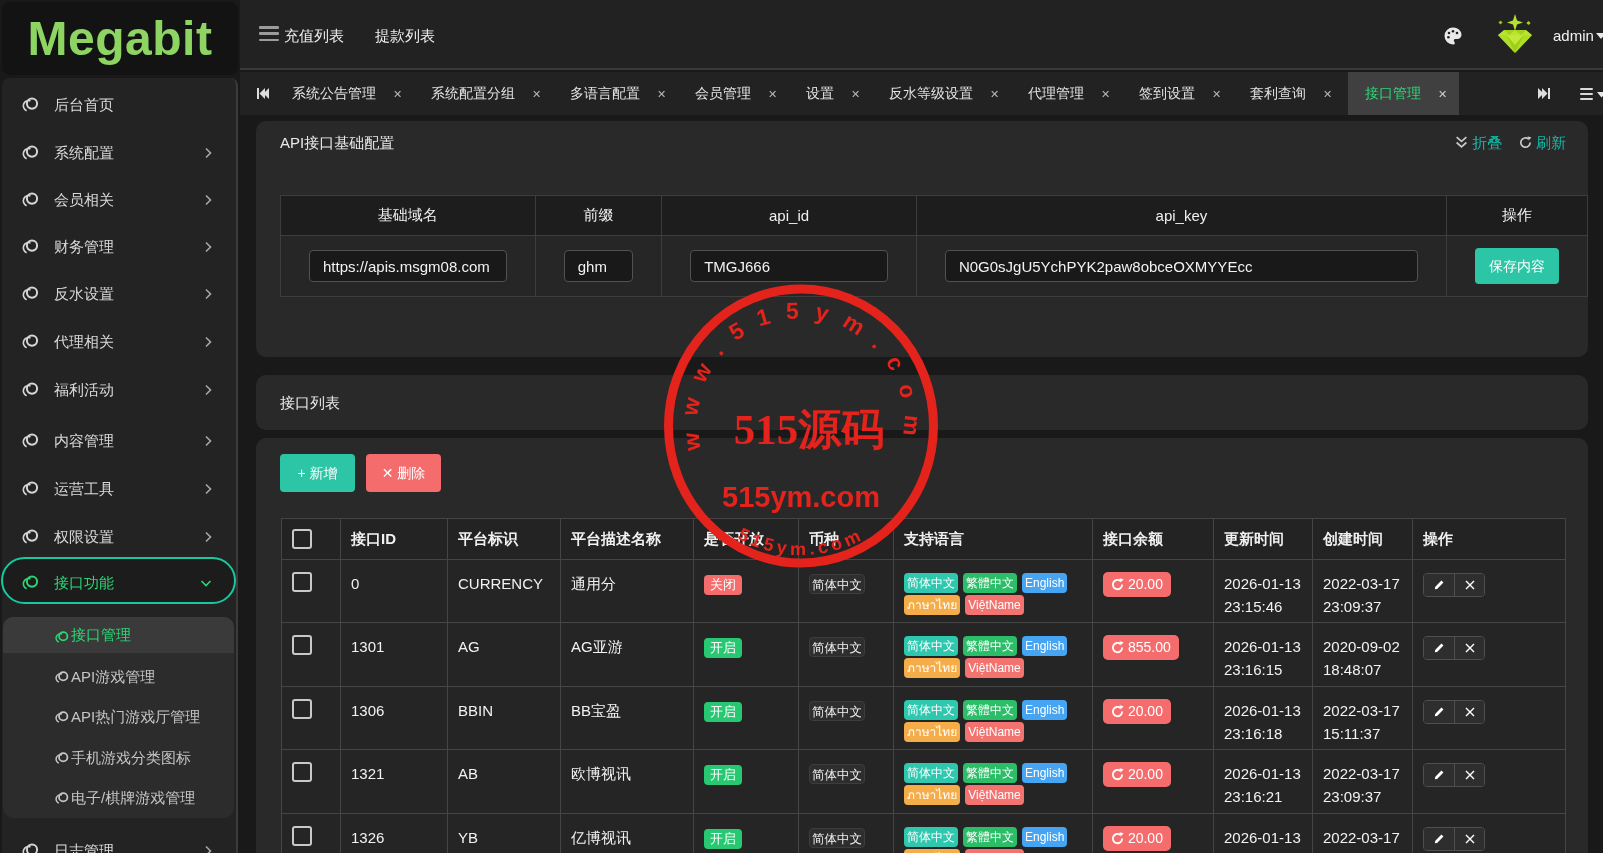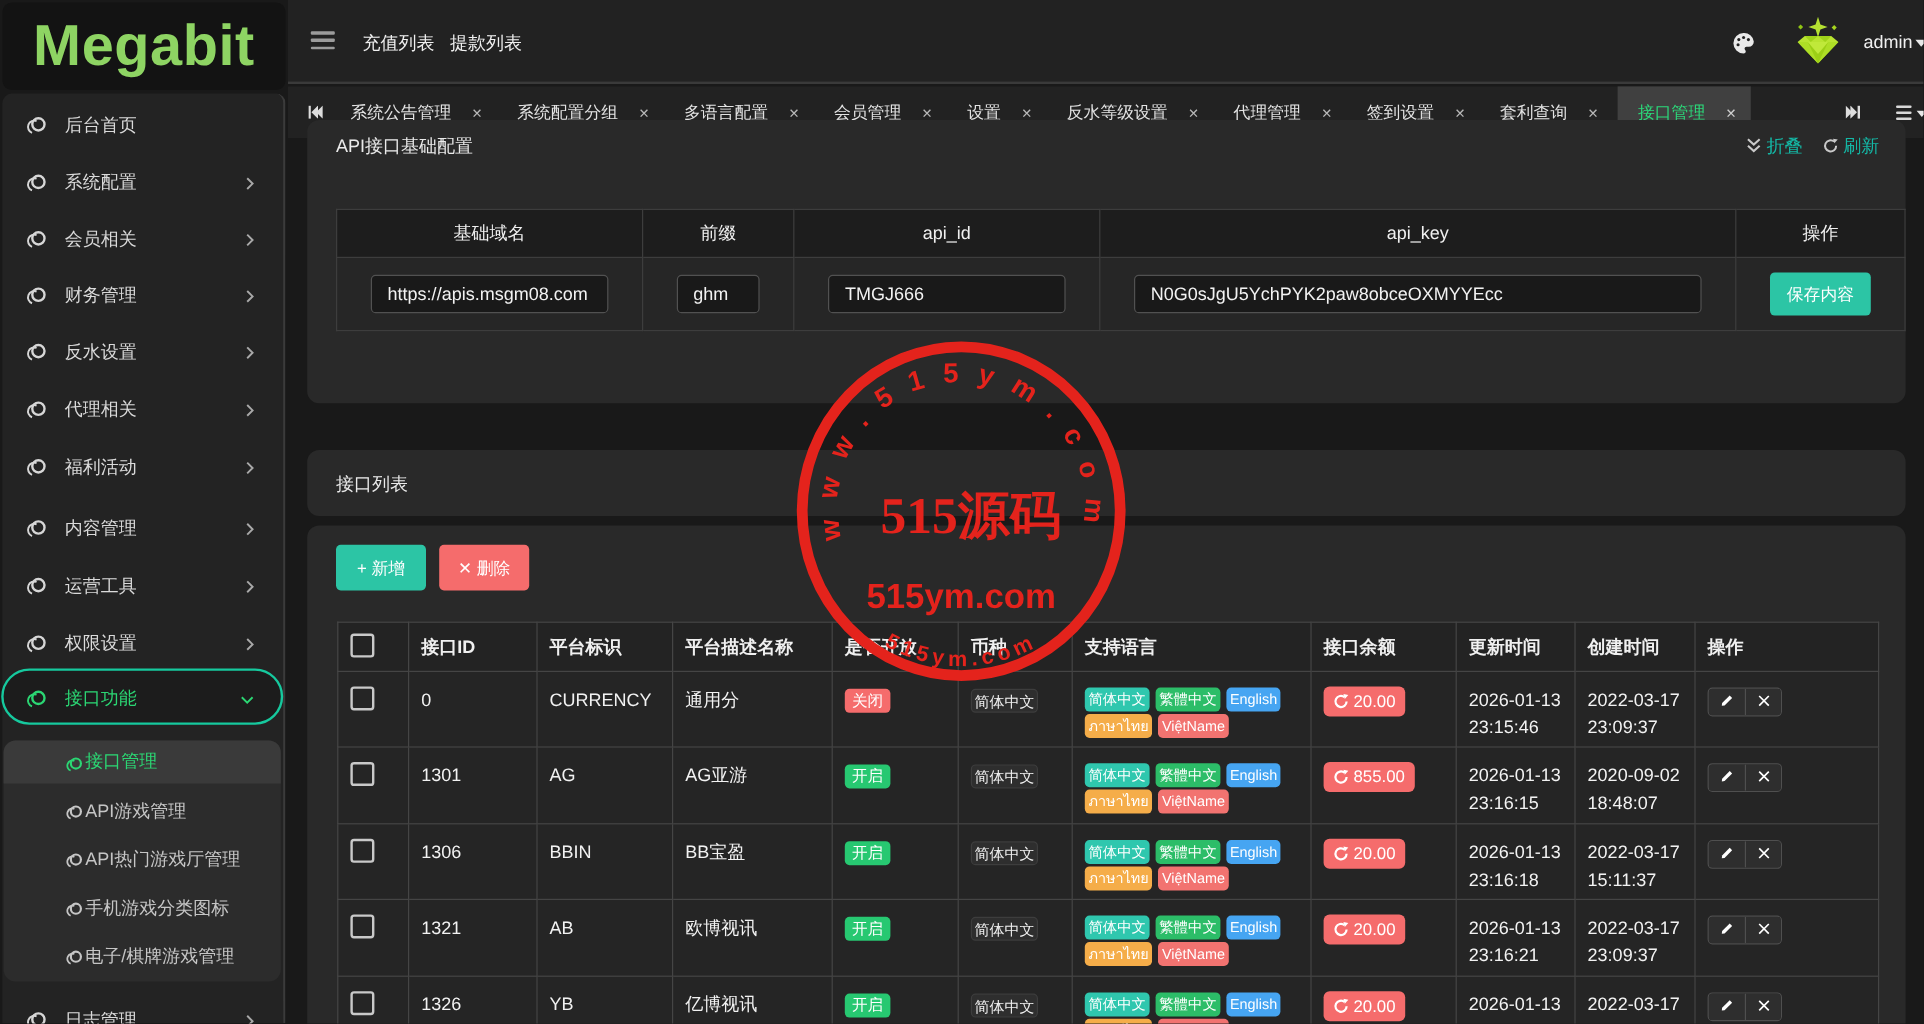--- a/index.html
+++ b/index.html
@@ -9,21 +9,21 @@
 #topbar .link{position:absolute;top:27px;font-size:15px;color:#f0f0f0}
 .burger i{display:block;width:20px;height:2.5px;background:#9c9c9c;margin-bottom:3.8px;border-radius:1px}
 
 #tabbar{left:240px;top:72px;width:1363px;height:43px;background:#222;white-space:nowrap}
 .tab{display:inline-block;height:43px;line-height:43px;padding:0 12px 0 17px;font-size:14px;color:#e3e3e3;vertical-align:top}
 .tab .x{display:inline-block;margin-left:17px;color:#b8b8b8;font-size:11px;width:9px;text-align:center}
 .tab.act{background:#404040;color:#2bd879;margin-left:4px}
 .tab.act .x{color:#cfcfcf}
 
 .card{background:#292929;border-radius:10px}
-#card1{left:256px;top:100px;width:1332px;height:236px}
+#card1{left:256px;top:121px;width:1332px;height:236px}
 #card2h{left:256px;top:375px;width:1332px;height:55px}
 #card2b{left:256px;top:438px;width:1332px;height:460px}
 .ctitle{position:absolute;left:24px;font-size:15px;color:#eaeaea}
 
 #ftable{position:absolute;left:24px;top:74px;border-collapse:collapse}
 #ftable th{background:#1d1d1d;border:1px solid #3d3d3d;height:40px;font-size:15px;font-weight:400;color:#f0f0f0;text-align:center}
 #ftable td{background:#262626;border:1px solid #3d3d3d;height:61px;padding:0 28px}
 .inp{height:32px;width:100%;background:#191919;border:1px solid #515151;border-radius:4px;color:#f2f2f2;font-size:15px;line-height:30px;padding:0 13px;font-family:"Liberation Sans",sans-serif}
 .btn-save{display:block;margin:0 auto;width:84px;height:36px;background:#2cc5a5;border:none;border-radius:4px;color:#fff;font-size:14px;line-height:36px;text-align:center}
 
@@ -63,21 +63,21 @@
 #wm{left:655px;top:277px;z-index:60}
 .green{color:#2bd673}
 </style></head>
 <body>
 <div class="abs" id="topbar">
   <div class="burger abs" style="left:19px;top:26px">
       <i></i>
       <i></i>
       <i></i>
     </div>
-  <div class="link" style="left:62px">充值列表</div>
+  <div class="link" style="left:44px">充值列表</div>
   <div class="link" style="left:135px">提款列表</div>
   <svg class="abs" style="left:1204px;top:27px" width="18" height="18" viewBox="0 0 18 18">
       <path fill="#e9e9e9" d="M9 .5A8.5 8.5 0 1 0 9 17.5c1.2 0 1.8-.7 1.8-1.6 0-.5-.2-.9-.5-1.2-.3-.3-.5-.7-.5-1.2 0-.9.7-1.6 1.6-1.6h1.9A4.2 4.2 0 0 0 17.5 7.6 8.1 8.1 0 0 0 9 .5z"></path>
       <circle cx="5" cy="6" r="1.3" fill="#222"></circle>
       <circle cx="9" cy="4.2" r="1.3" fill="#222"></circle>
       <circle cx="13" cy="6" r="1.3" fill="#222"></circle>
       <circle cx="4.4" cy="10.3" r="1.3" fill="#222"></circle>
     </svg>
   <svg class="abs" style="left:1254px;top:12px" width="42" height="42" viewBox="0 0 42 42">
     <polygon points="4,23 38,23 21,41" fill="#9ccf15"></polygon>

